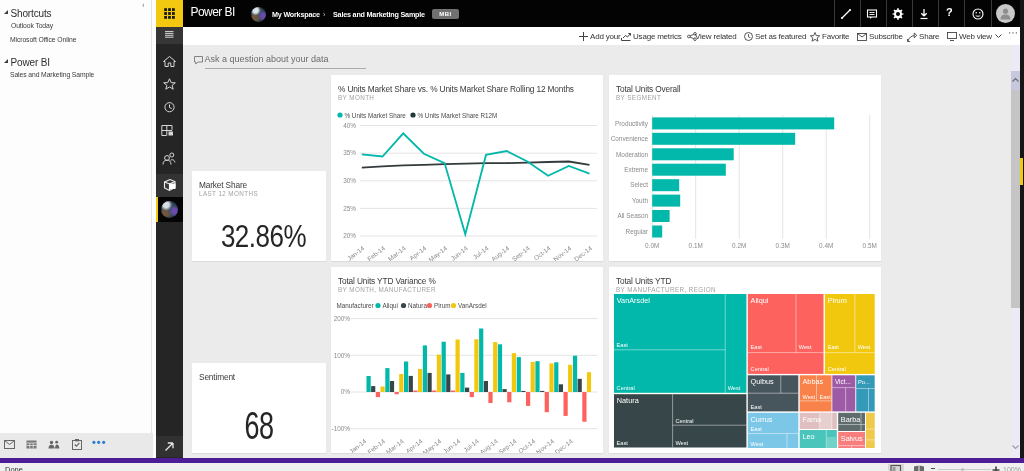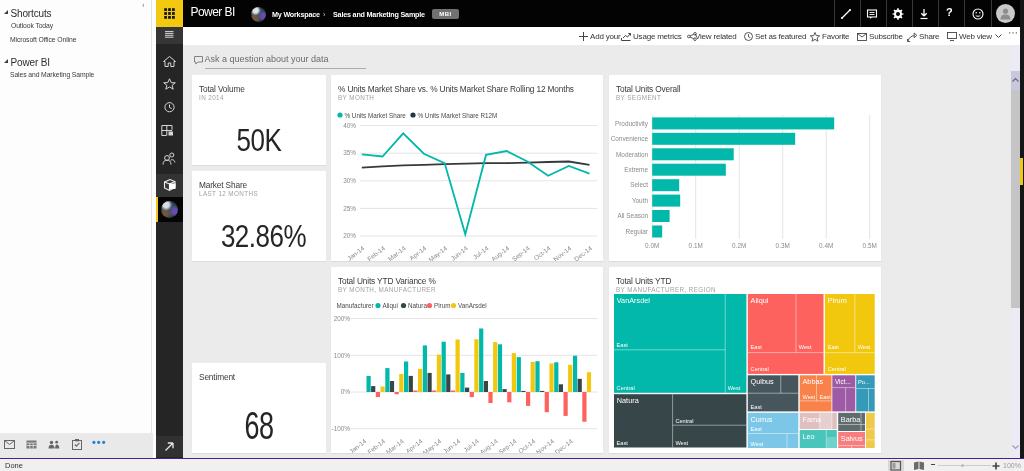--- a/index.html
+++ b/index.html
@@ -47,21 +47,21 @@
   #content { left:183px; top:45px; width:828px; height:413px; background:#ebebeb; }
   .tile { position:absolute; background:#fff; box-shadow:0 1px 1px rgba(0,0,0,0.06); }
   .t-title { position:absolute; left:7px; top:8.5px; font-size:8.3px; color:#3a3a3a; letter-spacing:-0.15px; white-space:nowrap; }
   .t-sub { position:absolute; left:7px; top:19px; font-size:6.3px; color:#a2a2a2; letter-spacing:0.4px; white-space:nowrap; }
   .bignum { position:absolute; left:0; width:100%; text-align:center; font-size:26px; color:#252525; letter-spacing:-0.5px; line-height:26px; transform:scaleY(1.22); transform-origin:center bottom; }
   
   #sbtrack { left:1011px; top:45px; width:9px; height:413px; background:#eceaf4; }
   #sbthumb { position:absolute; left:0px; top:45px; width:9px; height:218px; background:#c5c5c5; }
   #blackstrip { left:1020px; top:0; width:4px; height:458px; background:#161616; }
   #ymark { position:absolute; left:0px; top:158px; width:3px; height:27px; background:#f2c811; }
-  #statusbar { left:0; top:458px; width:1024px; height:13px; background:#f0f0f0; border-top:1px solid #4c1d95; font-size:7.5px; color:#333; }
+  #statusbar { left:0; top:458px; width:1024px; height:13px; background:#f0f0f0; border-top:5px solid #4c1d95; font-size:7.5px; color:#333; }
   svg { position:absolute; }
   .axlbl { font-size:6.4px; fill:#8a8a8a; }
   .leg { font-size:6.3px; fill:#4a4a4a; }
 </style>
 </head>
 <body>
 
 <div id="sidebar" class="abs">
   <div class="vline"></div>
   <div class="chev">‹</div>
@@ -271,25 +271,20 @@
   <div class="tb" style="left:825px; top:0px; font-size:10px; letter-spacing:1px; color:#555;">⋯</div>
 </div>
 
 <div id="content" class="abs">
   <svg style="left:11px; top:11px;" width="9" height="9" viewBox="0 0 9 9">
     <path d="M0.5 0.5 L8.5 0.5 L8.5 6 L4 6 L1.8 8 L1.8 6 L0.5 6 Z" fill="none" stroke="#777" stroke-width="0.9"></path>
   </svg>
   <div style="position:absolute; left:21.5px; top:9px; font-size:9px; color:#6b6b6b;">Ask a question about your data</div>
   <div style="position:absolute; left:21.5px; top:22.5px; width:161px; height:1px; background:#ababab;"></div>
 
-  <div class="tile" style="left:9px; top:30px; width:134px; height:90px;">
-    <div class="t-title">Total Volume</div>
-    <div class="t-sub">IN 2014</div>
-    <div class="bignum" style="top:54.5px;">50K</div>
-  </div>
 
   <div class="tile" style="left:9px; top:126px; width:134px; height:90px;">
     <div class="t-title">Market Share</div>
     <div class="t-sub">LAST 12 MONTHS</div>
     <div class="bignum" style="top:54.5px; padding-left:9px;">32.86%</div>
   </div>
 
 
   <div class="tile" style="left:9px; top:318px; width:134px; height:90px;padding-left:11px;">
     <div class="t-title">Sentiment</div>

